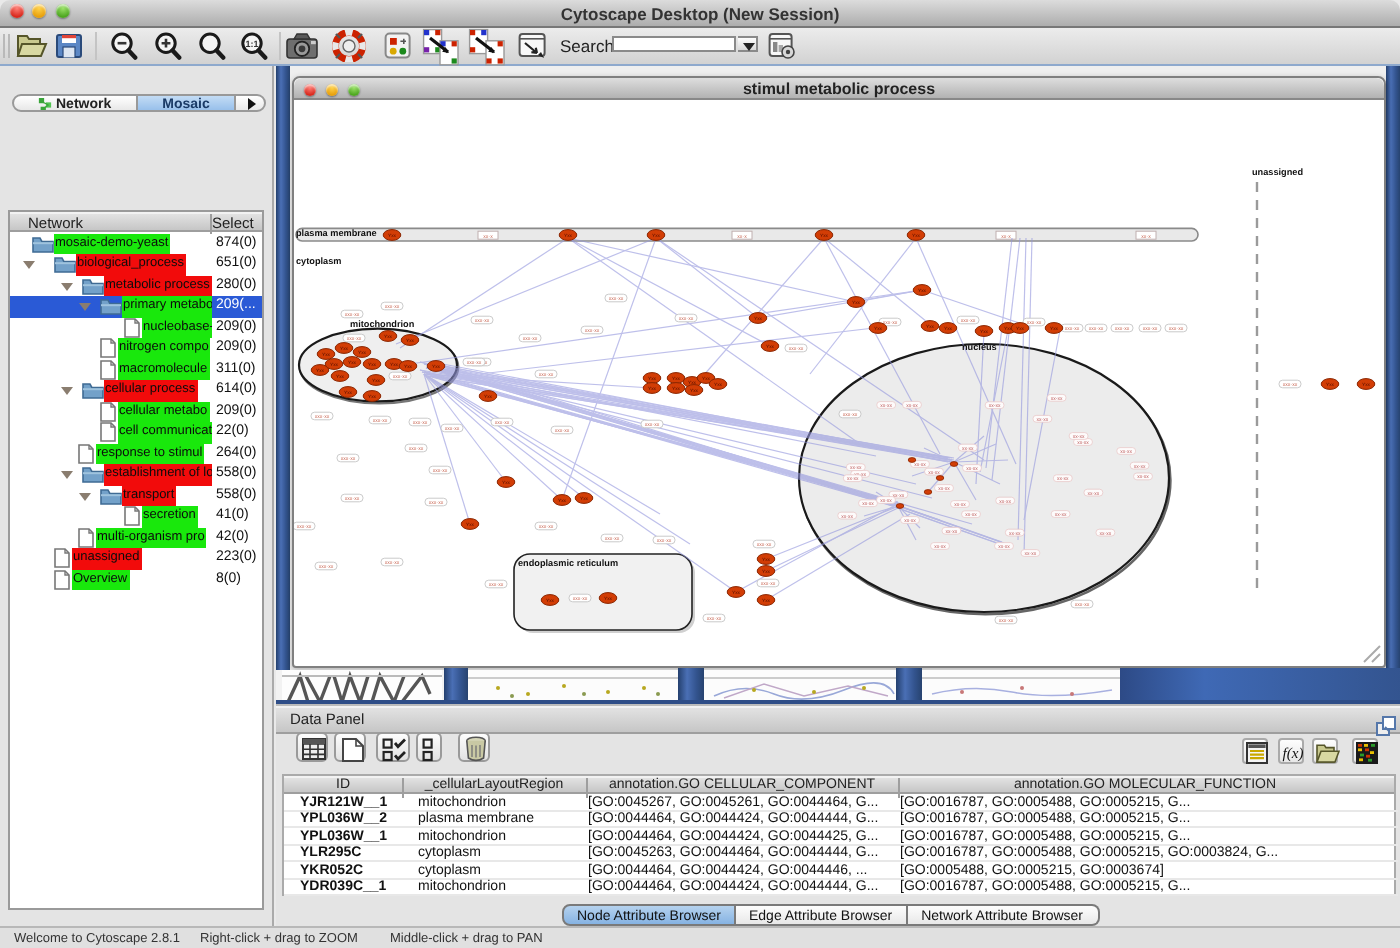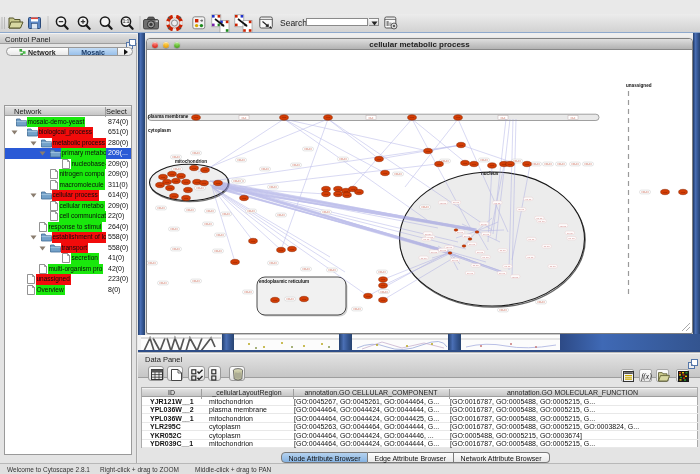--- a/index.html
+++ b/index.html
@@ -7,20 +7,26 @@
 .abs { position:absolute; }
 .trow { position:absolute; left:0; width:126px; height:10.5px; font-size:6.5px; }
 .drow { position:absolute; left:0; width:557px; height:8.55px; font-size:7px; color:#111; border-bottom:0.5px solid #e8e8e8; }
 .drow span { position:absolute; top:0.5px; white-space:nowrap; }
 .bluestrip { position:absolute; background:linear-gradient(90deg,#24406e,#4a6fb5 35%,#33548f 70%,#27436f); }
 .hdrgrad { background:linear-gradient(#e2e2e2,#c6c6c6); border-top:1px solid #f2f2f2; border-bottom:1px solid #9e9e9e; }
 </style></head>
 <body>
 <div id="root">
 
+<div class="abs" style="left:0;top:0;width:700px;height:13.5px;background:linear-gradient(#dcdcdc,#adadad);border-bottom:1px solid #777;border-radius:5px 5px 0 0">
+<div style="position:absolute;left:4.5px;top:2px;width:7.0px;height:7.0px;border-radius:50%;background:radial-gradient(circle at 50% 30%, #ff8078 0%, #d92a1e 70%);box-shadow:inset 0 1px 1px rgba(255,255,255,.7), 0 0.5px 1px rgba(0,0,0,.4)"></div>
+      <div style="position:absolute;left:16px;top:2px;width:7.0px;height:7.0px;border-radius:50%;background:radial-gradient(circle at 50% 30%, #ffd24d 0%, #e8a10e 70%);box-shadow:inset 0 1px 1px rgba(255,255,255,.7), 0 0.5px 1px rgba(0,0,0,.4)"></div>
+      <div style="position:absolute;left:27.5px;top:2px;width:7.0px;height:7.0px;border-radius:50%;background:radial-gradient(circle at 50% 30%, #9de36a 0%, #4ea721 70%);box-shadow:inset 0 1px 1px rgba(255,255,255,.7), 0 0.5px 1px rgba(0,0,0,.4)"></div>
+<div class="abs" style="left:0;top:2px;width:700px;text-align:center;font-size:8.5px;color:#333;font-weight:bold">Cytoscape Desktop (New Session)</div>
+</div>
 
 <div class="abs" style="left:0;top:13.5px;width:700px;height:19.5px;background:linear-gradient(#ececec,#d2d2d2);border-bottom:1px solid #8ea9cd"></div>
 
 <svg style="position:absolute;left:1px;top:16px" width="5" height="14">
       <path d="M1 1 V13 M3.5 1 V13" stroke="#b9b9b9" stroke-width="1"></path>
     </svg>
 <svg style="position:absolute;left:8px;top:17px" width="16" height="12" viewBox="0 0 16 12">
 <path d="M1 3 L1 11 L12 11 L12 2.5 L6.5 2.5 L5.5 1 L1 1 Z" fill="#c9c98e" stroke="#55552a" stroke-width="1"></path>
 <path d="M3 5 L15 5 L12.5 11 L1 11 Z" fill="#d8d8a2" stroke="#55552a" stroke-width="1"></path>
     </svg>
@@ -125,28 +131,20 @@
 <svg style="position:absolute;left:384px;top:16px" width="14" height="14" viewBox="0 0 14 14">
 <rect x="0.8" y="1" width="11" height="11" rx="1.5" fill="#f8f8f8" stroke="#555" stroke-width="1"></rect>
 <path d="M0.8 3.4 H11.8" stroke="#555" stroke-width="0.8"></path>
 <rect x="2.5" y="5" width="2.2" height="5" fill="#888"></rect>
       <rect x="5.3" y="6.5" width="2.2" height="3.5" fill="#aaa"></rect>
 <circle cx="10" cy="10" r="3" fill="#d8d8d8" stroke="#444" stroke-width="0.8"></circle>
 <circle cx="10" cy="10" r="1.1" fill="#444"></circle>
     </svg>
 
 <div class="abs" style="left:0;top:33px;width:137px;height:430px;background:#e4e4e4;border-right:1px solid #aaa">
-  <div class="abs hdrgrad" style="left:0;top:0;width:137px;height:11px">
-    <div class="abs" style="left:5px;top:1px;font-size:7.5px;color:#222">Control Panel</div>
-    <div class="abs" style="left:126px;top:0.5px"><svg width="10" height="10" viewBox="0 0 10 10">
-            <rect x="0.5" y="3.5" width="6" height="6" fill="#eee" stroke="#5577aa" stroke-width="1"></rect>
-            <rect x="3.5" y="0.5" width="6" height="6" fill="#fff" stroke="#5577aa" stroke-width="1"></rect>
-            <path d="M4.5 5.5 l2 2" stroke="#5577aa" stroke-width="1"></path>
-          </svg></div>
-  </div>
 
   <div class="abs" style="left:6px;top:13.5px;width:127px;height:9.5px;background:linear-gradient(#fff,#e8e8e8);border:1px solid #999;border-radius:4.5px;overflow:hidden">
     <svg style="position:absolute;left:12px;top:1.5px" width="7" height="7" viewBox="0 0 8 8">
           <rect x="0.5" y="0" width="3" height="3" fill="#3aa53a"></rect>
           <rect x="4.5" y="2.5" width="3" height="3" fill="#53c553"></rect>
           <rect x="1.5" y="5" width="3" height="3" fill="#3aa53a"></rect>
           <path d="M2 2 L6 4 M3 6 L6 4" stroke="#3aa53a" stroke-width="0.7"></path>
         </svg>
     <div class="abs" style="left:21px;top:0;width:39px;line-height:9.5px;font-size:7px;color:#222;font-weight:bold">Network</div>
     <div class="abs" style="left:61px;top:0;width:50px;height:9.5px;background:linear-gradient(#c3dcf5,#8cb8e8);border-left:1px solid #999;border-right:1px solid #999;text-align:center;line-height:9.5px;font-size:7px;font-weight:bold;color:#1a3a66">Mosaic</div>
@@ -321,21 +319,21 @@
 
 <div class="abs" style="left:138px;top:33px;width:562px;height:319px;background:#efefef">
   <div class="bluestrip" style="left:0px;top:0px;width:7px;height:319px"></div>
   <div class="bluestrip" style="left:555px;top:0px;width:7px;height:319px"></div>
 
   <div class="abs" style="left:8px;top:4.5px;width:547px;height:296px;background:#fff;border:1px solid #808080;border-radius:4px 4px 2px 2px;box-shadow:0 1px 3px rgba(0,0,0,0.25)">
     <div class="abs" style="left:0;top:0;width:545px;height:11px;background:linear-gradient(#dedede,#b2b2b2);border-bottom:1px solid #888;border-radius:4px 4px 0 0">
       <div style="position:absolute;left:5px;top:3px;width:6.4px;height:6.4px;border-radius:50%;background:radial-gradient(circle at 50% 30%, #ff8078 0%, #d92a1e 70%);box-shadow:inset 0 1px 1px rgba(255,255,255,.7), 0 0.5px 1px rgba(0,0,0,.4)"></div>
           <div style="position:absolute;left:16px;top:3px;width:6.4px;height:6.4px;border-radius:50%;background:radial-gradient(circle at 50% 30%, #ffd24d 0%, #e8a10e 70%);box-shadow:inset 0 1px 1px rgba(255,255,255,.7), 0 0.5px 1px rgba(0,0,0,.4)"></div>
           <div style="position:absolute;left:27px;top:3px;width:6.4px;height:6.4px;border-radius:50%;background:radial-gradient(circle at 50% 30%, #9de36a 0%, #4ea721 70%);box-shadow:inset 0 1px 1px rgba(255,255,255,.7), 0 0.5px 1px rgba(0,0,0,.4)"></div>
-      <div class="abs" style="left:0;top:1px;width:545px;text-align:center;font-size:8px;font-weight:bold;color:#222">cellular metabolic process</div>
+      <div class="abs" style="left:0;top:1px;width:545px;text-align:center;font-size:8px;font-weight:bold;color:#222">stimul metabolic process</div>
     </div>
     <div class="abs" style="left:0;top:12px;width:545px;height:283px;overflow:hidden">
       <svg width="542" height="283" viewBox="0 0 542 283" style="position:absolute;left:0;top:0">
             <g>
               <rect x="1" y="63.2" width="451" height="6.3" rx="3.1" fill="#e9e9e9" stroke="#8a8a8a" stroke-width="0.8"></rect>
               <rect x="92" y="64.6" width="10" height="4" fill="#fff" stroke="#c0b0b0" stroke-width="0.5"></rect>
               <text x="97" y="67.8" text-anchor="middle" font-size="2.6" fill="#cf7766">xx-x</text>
               <rect x="219" y="64.6" width="10" height="4" fill="#fff" stroke="#c0b0b0" stroke-width="0.5"></rect>
               <text x="224" y="67.8" text-anchor="middle" font-size="2.6" fill="#cf7766">xx-x</text>
               <rect x="351" y="64.6" width="10" height="4" fill="#fff" stroke="#c0b0b0" stroke-width="0.5"></rect>
@@ -1057,21 +1055,21 @@
           <circle cx="50" cy="9" r="1"></circle>
           <circle cx="75" cy="12" r="1"></circle>
         </g>
       </svg>
 <div style="position:absolute;left:422px;top:301px;width:141px;height:18px;background:linear-gradient(90deg,#2d4a86,#3f69b5 30%,#33548f);"></div>
 <div style="position:absolute;left:0px;top:316.5px;width:562px;height:2.5px;background:#2e4d87"></div>
 
 </div>
 
 <div class="abs" style="left:138px;top:352px;width:562px;height:111px;background:#e4e4e4;border-top:1px solid #bbb">
-  <div class="abs hdrgrad" style="left:0;top:0;width:562px;height:25px">
+  <div class="abs hdrgrad" style="left:0;top:0;width:562px;height:14px">
     <div class="abs" style="left:7px;top:1px;font-size:7.5px;color:#222">Data Panel</div>
     <div class="abs" style="left:550px;top:0.5px"><svg width="10" height="10" viewBox="0 0 10 10">
             <rect x="0.5" y="3.5" width="6" height="6" fill="#eee" stroke="#5577aa" stroke-width="1"></rect>
             <rect x="3.5" y="0.5" width="6" height="6" fill="#fff" stroke="#5577aa" stroke-width="1"></rect>
             <path d="M4.5 5.5 l2 2" stroke="#5577aa" stroke-width="1"></path>
           </svg></div>
   </div>
 </div>
 <div style="position:absolute;left:148px;top:366px;width:16px;height:15px;background:linear-gradient(#fdfdfd,#e2e2e2);border:1px solid #9a9a9a;border-radius:3px">
       <svg width="12" height="11" viewBox="0 0 12 11" style="position:absolute;left:2px;top:2px">

